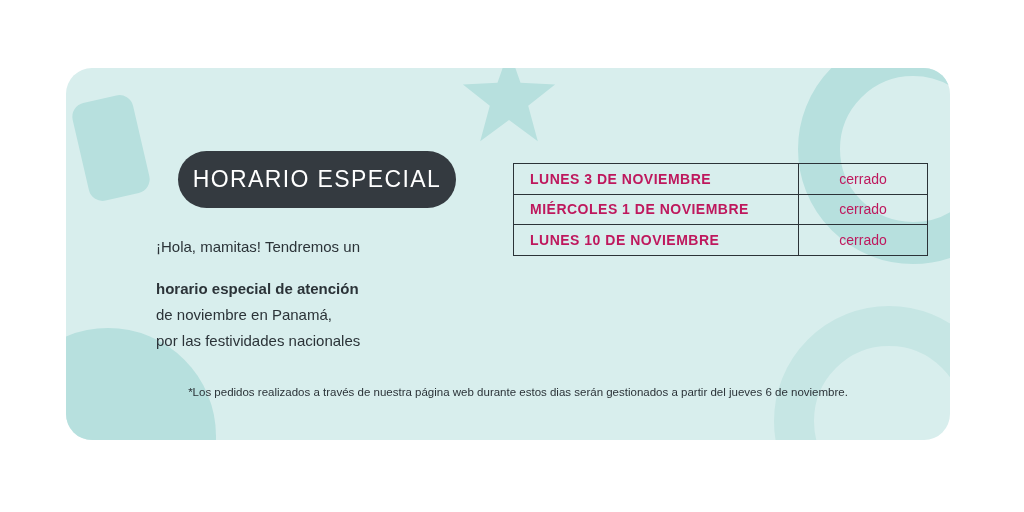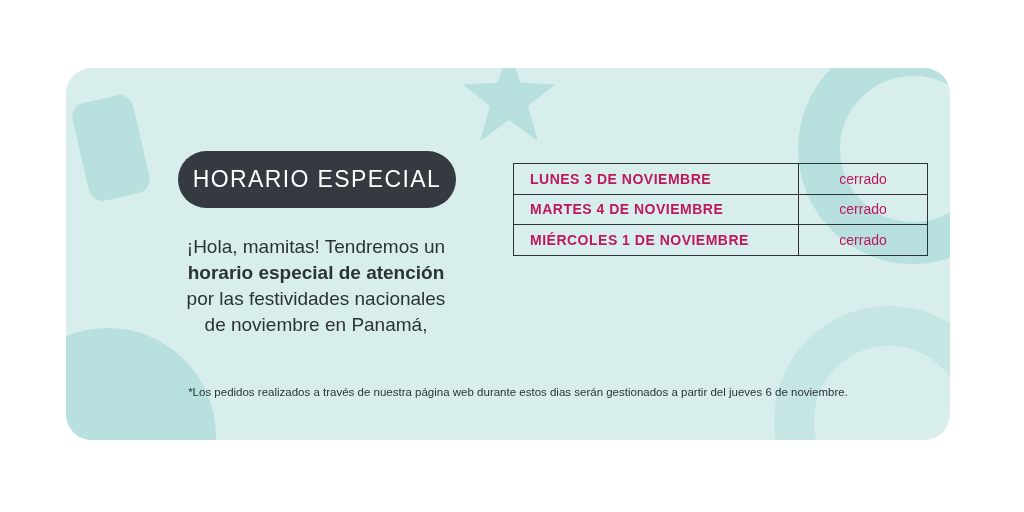--- a/index.html
+++ b/index.html
@@ -101,27 +101,28 @@
     font-size: 23px;
     letter-spacing: 1.4px;
     font-weight: 500;
   }
 
   .intro {
     position: absolute;
     left: 90px;
     top: 166px;
     width: 320px;
-    text-align: center;
+    text-align: left;
     color: #2b3338;
-    font-size: 19px;
+    font-size: 15px;
     line-height: 26px;
   }
   .intro .strong {
     font-weight: bold;
+    margin-top: 16px;
   }
 
   .schedule {
     position: absolute;
     left: 447px;
     top: 95px;
     border: 1.6px solid #2b3338;
     border-collapse: collapse;
   }
   .schedule tr {
@@ -171,36 +172,36 @@
 
     <div class="content">
 
       <div class="title-pill">
         <span>HORARIO ESPECIAL</span>
       </div>
 
       <div class="intro">
         <div>¡Hola, mamitas!  Tendremos un</div>
         <div class="strong">horario especial de atención</div>
+        <div>de noviembre en Panamá,</div>
         <div>por las festividades nacionales</div>
-        <div>de noviembre en Panamá,</div>
       </div>
 
       <table class="schedule">
         <tbody>
           <tr>
             <td class="day">LUNES 3 DE NOVIEMBRE</td>
             <td class="state">cerrado</td>
           </tr>
           <tr>
-            <td class="day">MARTES 4 DE NOVIEMBRE</td>
+            <td class="day">MIÉRCOLES 1 DE NOVIEMBRE</td>
             <td class="state">cerrado</td>
           </tr>
           <tr>
-            <td class="day">MIÉRCOLES 1 DE NOVIEMBRE</td>
+            <td class="day">LUNES 10 DE NOVIEMBRE</td>
             <td class="state">cerrado</td>
           </tr>
         </tbody>
       </table>
 
       <div class="footnote">*Los pedidos realizados a través de nuestra página web durante estos dias serán gestionados a partir del jueves 6 de noviembre.</div>
 
     </div>
   </div>
 </div>

